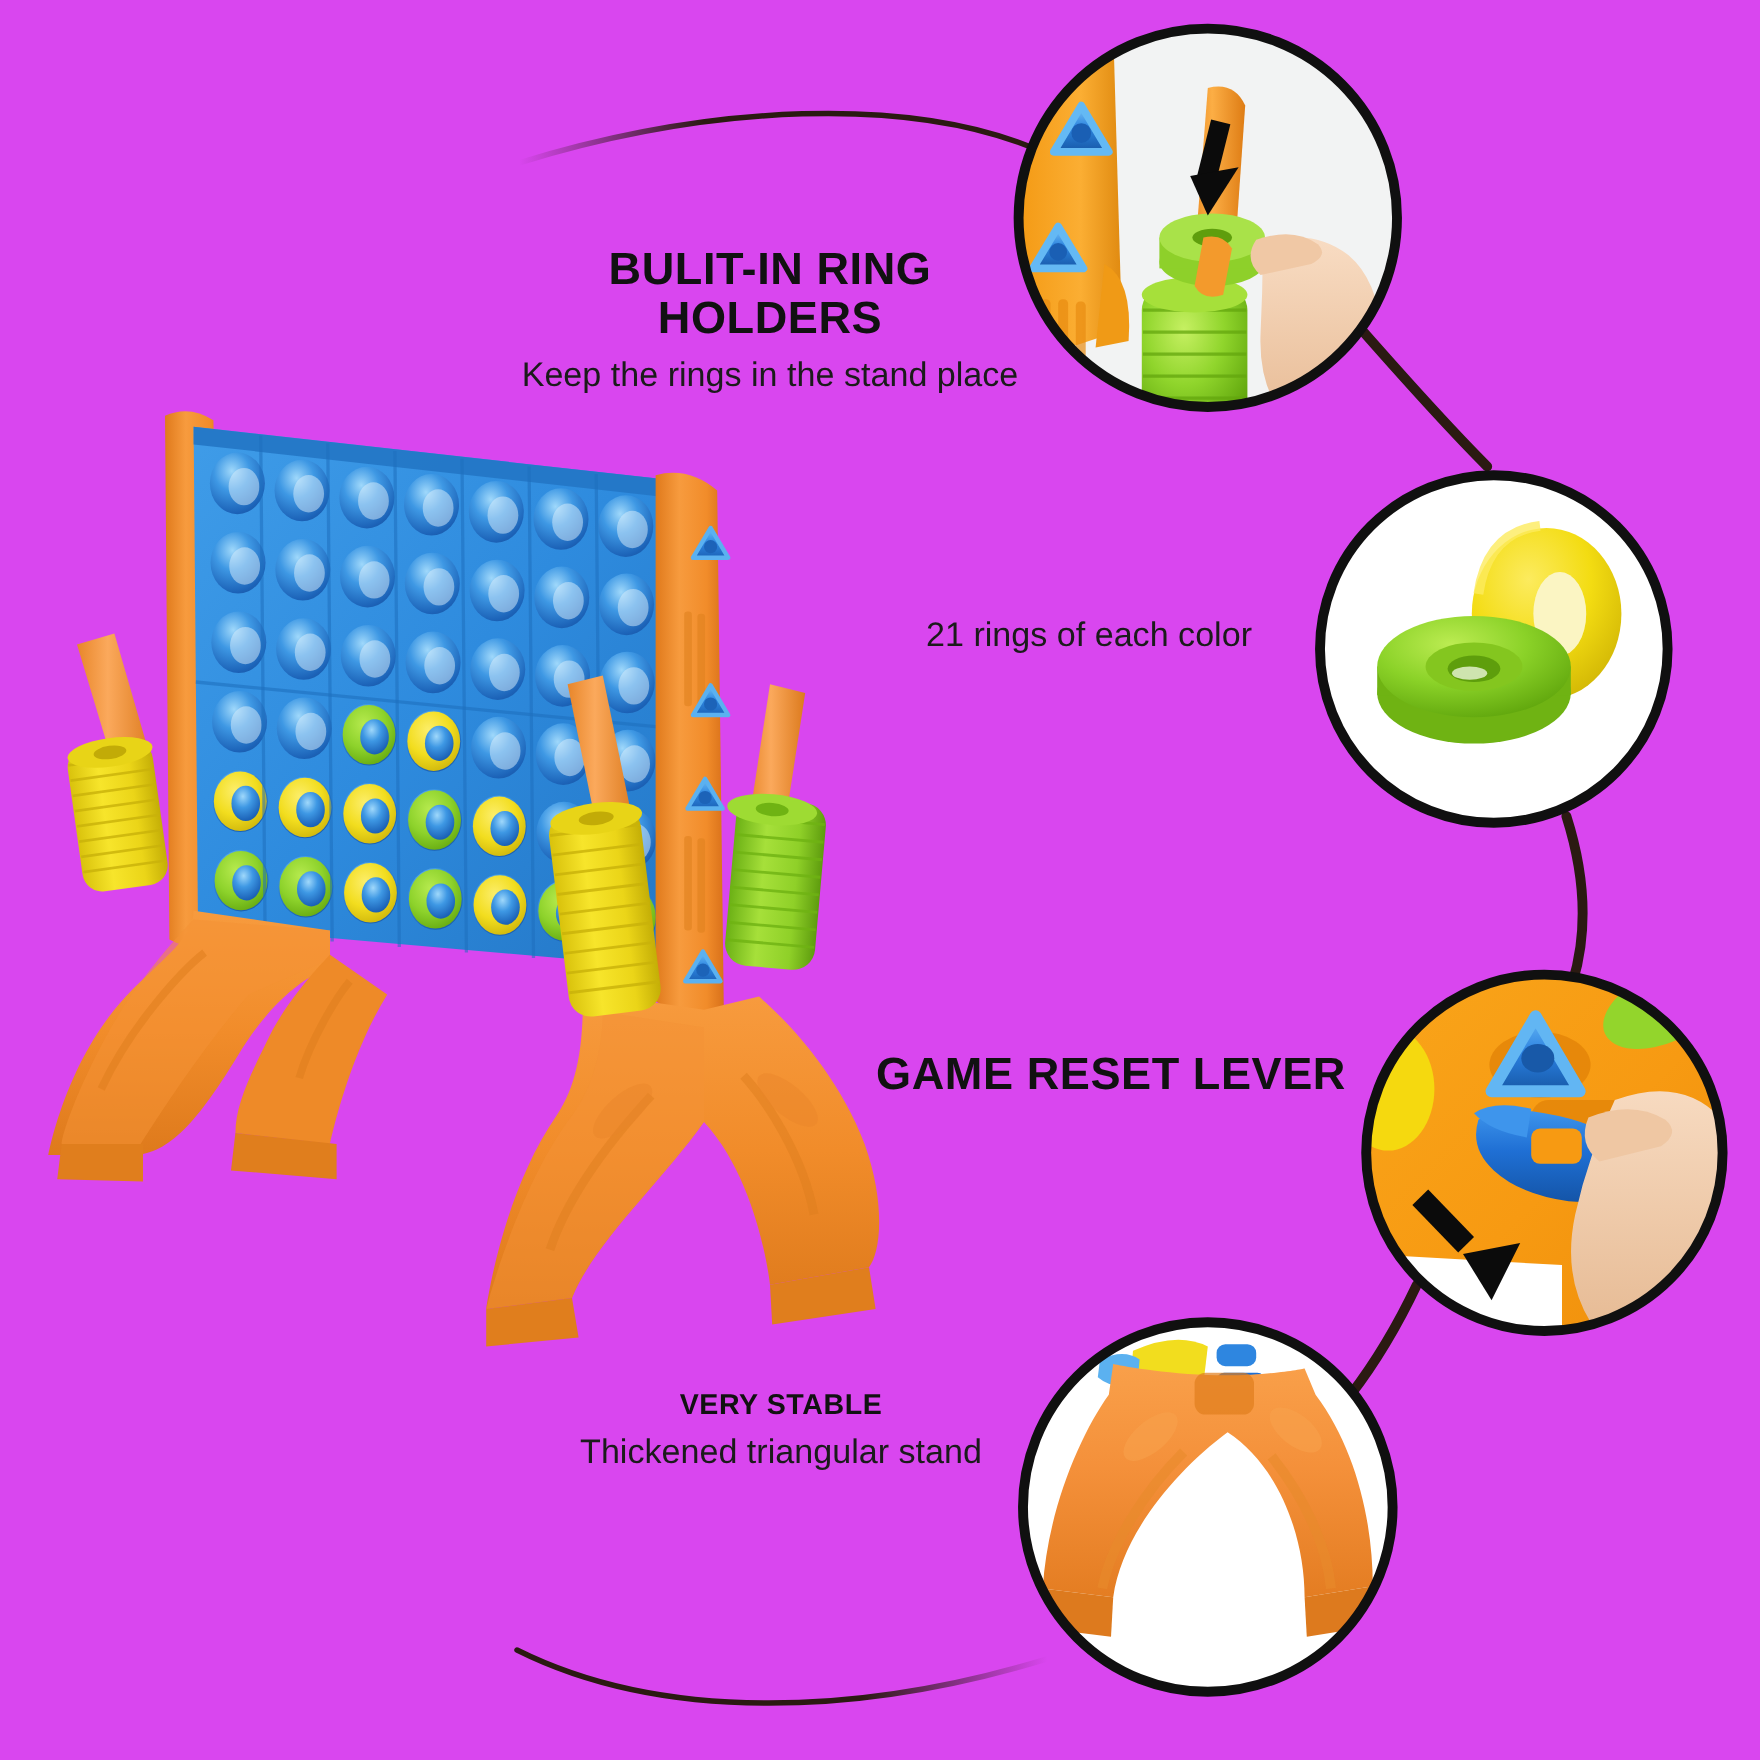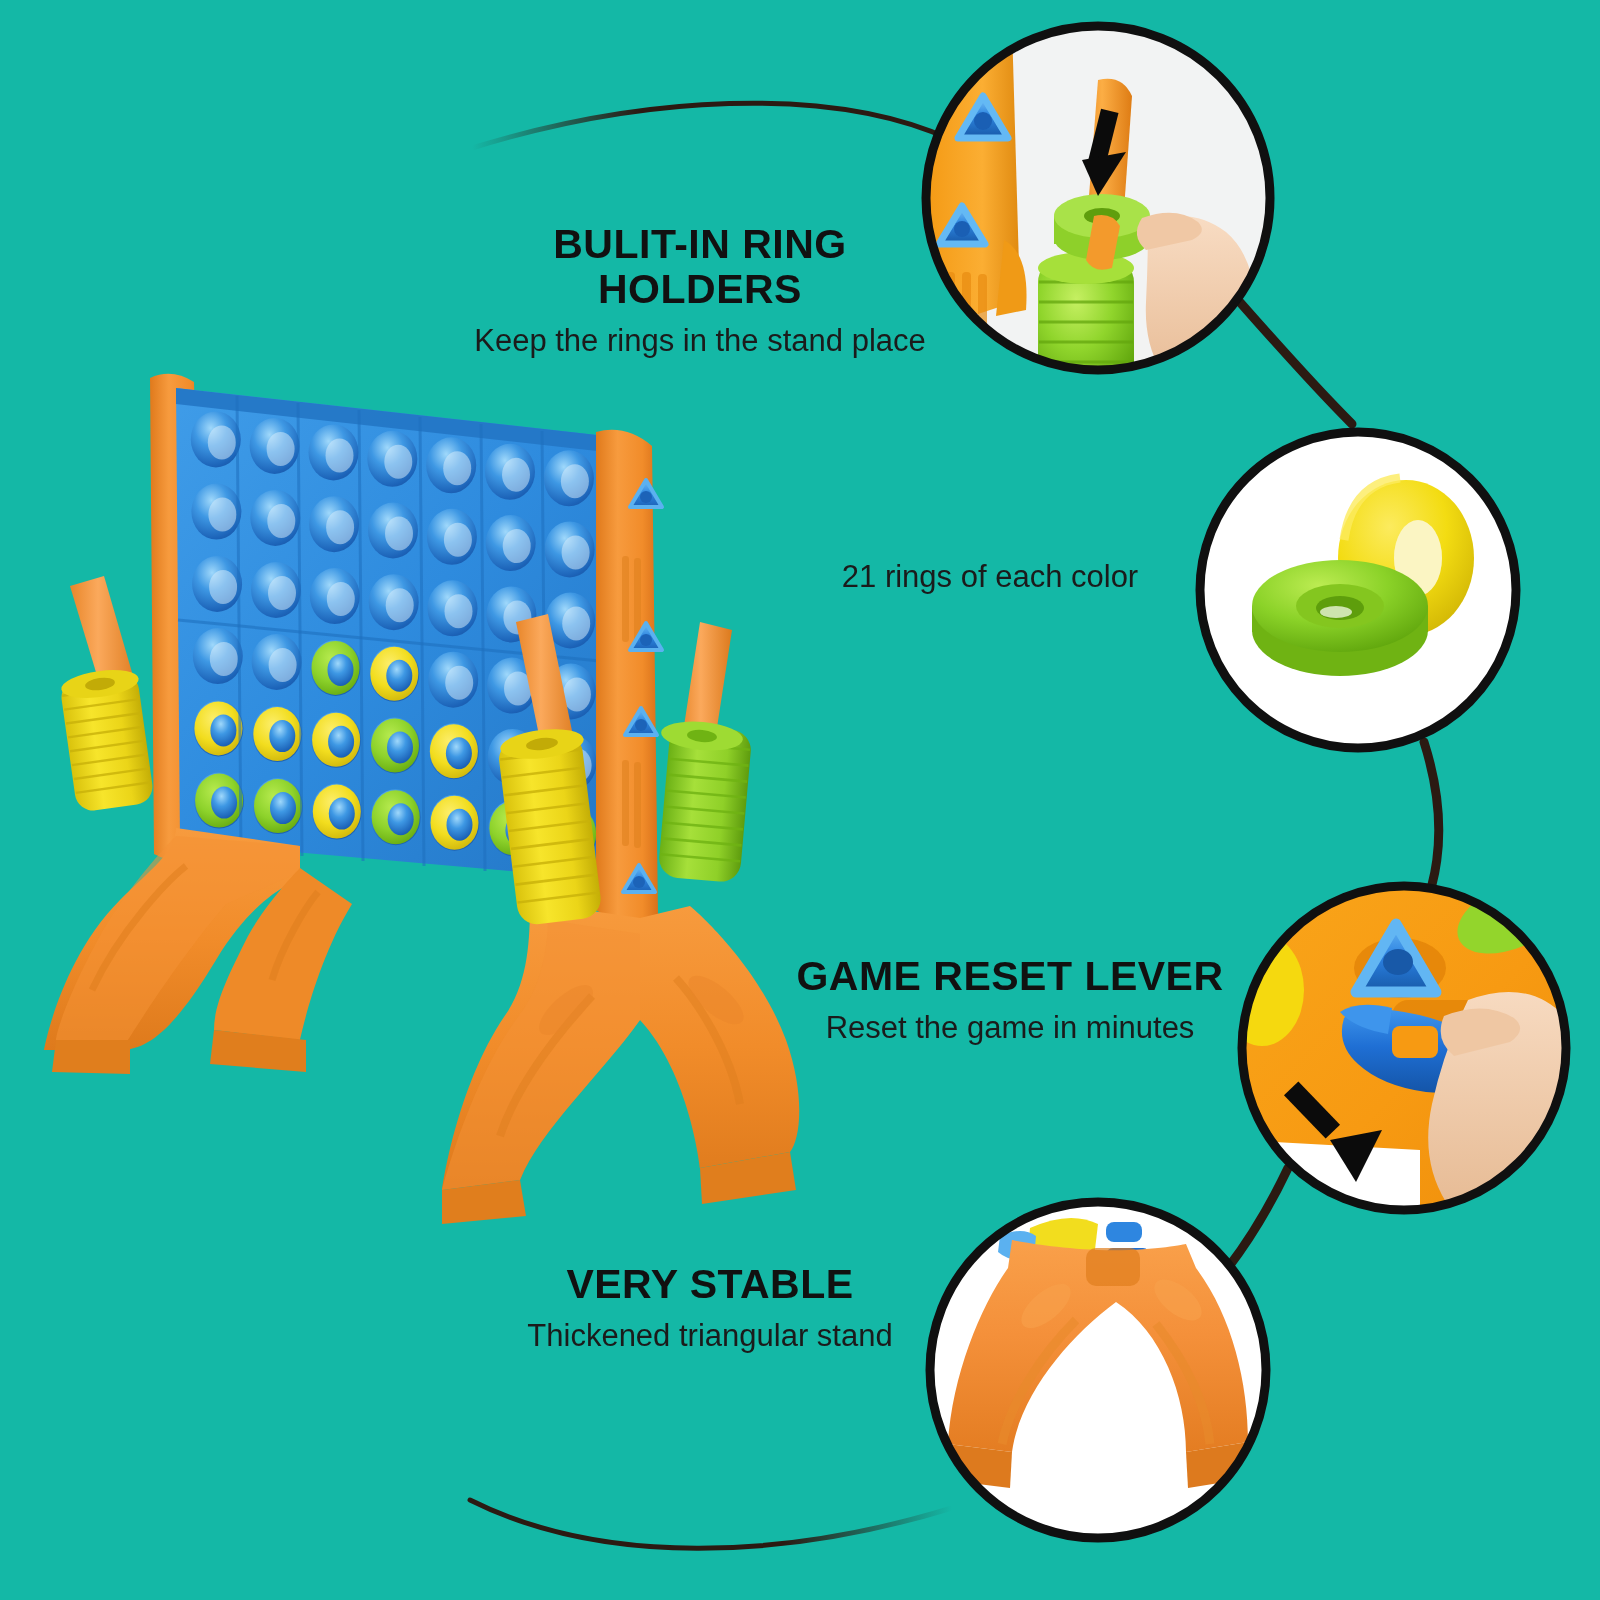--- a/index.html
+++ b/index.html
@@ -1,18 +1,18 @@
 <!DOCTYPE html>
 <html><head>
 <meta charset="utf-8">
 <style>
   html,body{margin:0;padding:0;background:#ffffff;}
   body{width:1600px;height:1600px;overflow:hidden;
        font-family:"Liberation Sans",sans-serif;color:#111;}
-  #stage{position:relative;width:1600px;height:1600px;background:#14b8a6;}
+  #stage{position:relative;width:1600px;height:1600px;background:#d946ef;}
   .layer{position:absolute;left:0;top:0;width:1600px;height:1600px;}
   svg.layer{pointer-events:none;}
 
   
   .callout{position:absolute;text-align:center;}
   .callout .c-title{
      font-weight:bold;
      letter-spacing:.5px;
      color:#111;
      line-height:1.1;
@@ -30,21 +30,21 @@
 
   #co-42{ left:700px; top:548px; width:580px; }
   #co-42 .c-title{ font-size:41px; }
   #co-42 .c-sub{ font-size:31px;text-align:center; }
 
   #co-lever{ left:700px; top:912px; width:620px; }
   #co-lever .c-title{ font-size:41px;margin-top:42px; }
   #co-lever .c-sub{ font-size:31px; }
 
   #co-stable{ left:420px; top:1262px; width:580px; }
-  #co-stable .c-title{ font-size:41px; }
+  #co-stable .c-title{ font-size:26px; }
   #co-stable .c-sub{ font-size:31px; }
 </style>
 </head>
 <body>
 
 <div id="stage">
 
   <svg class="layer" viewBox="0 0 1600 1600">
     <defs>
       <linearGradient id="tap1" x1="0" y1="0" x2="1" y2="0">
@@ -619,21 +619,20 @@
 HOLDERS</div>
     <div class="c-sub">Keep the rings in the stand place</div>
   </div>
 
   <div class="callout" id="co-42">
     <div class="c-sub">21 rings of each color</div>
   </div>
 
   <div class="callout" id="co-lever">
     <div class="c-title">GAME RESET LEVER</div>
-    <div class="c-sub">Reset the game in minutes</div>
   </div>
 
   <div class="callout" id="co-stable">
     <div class="c-title">VERY STABLE</div>
     <div class="c-sub">Thickened triangular stand</div>
   </div>
 
 </div>
 
 </body></html>

